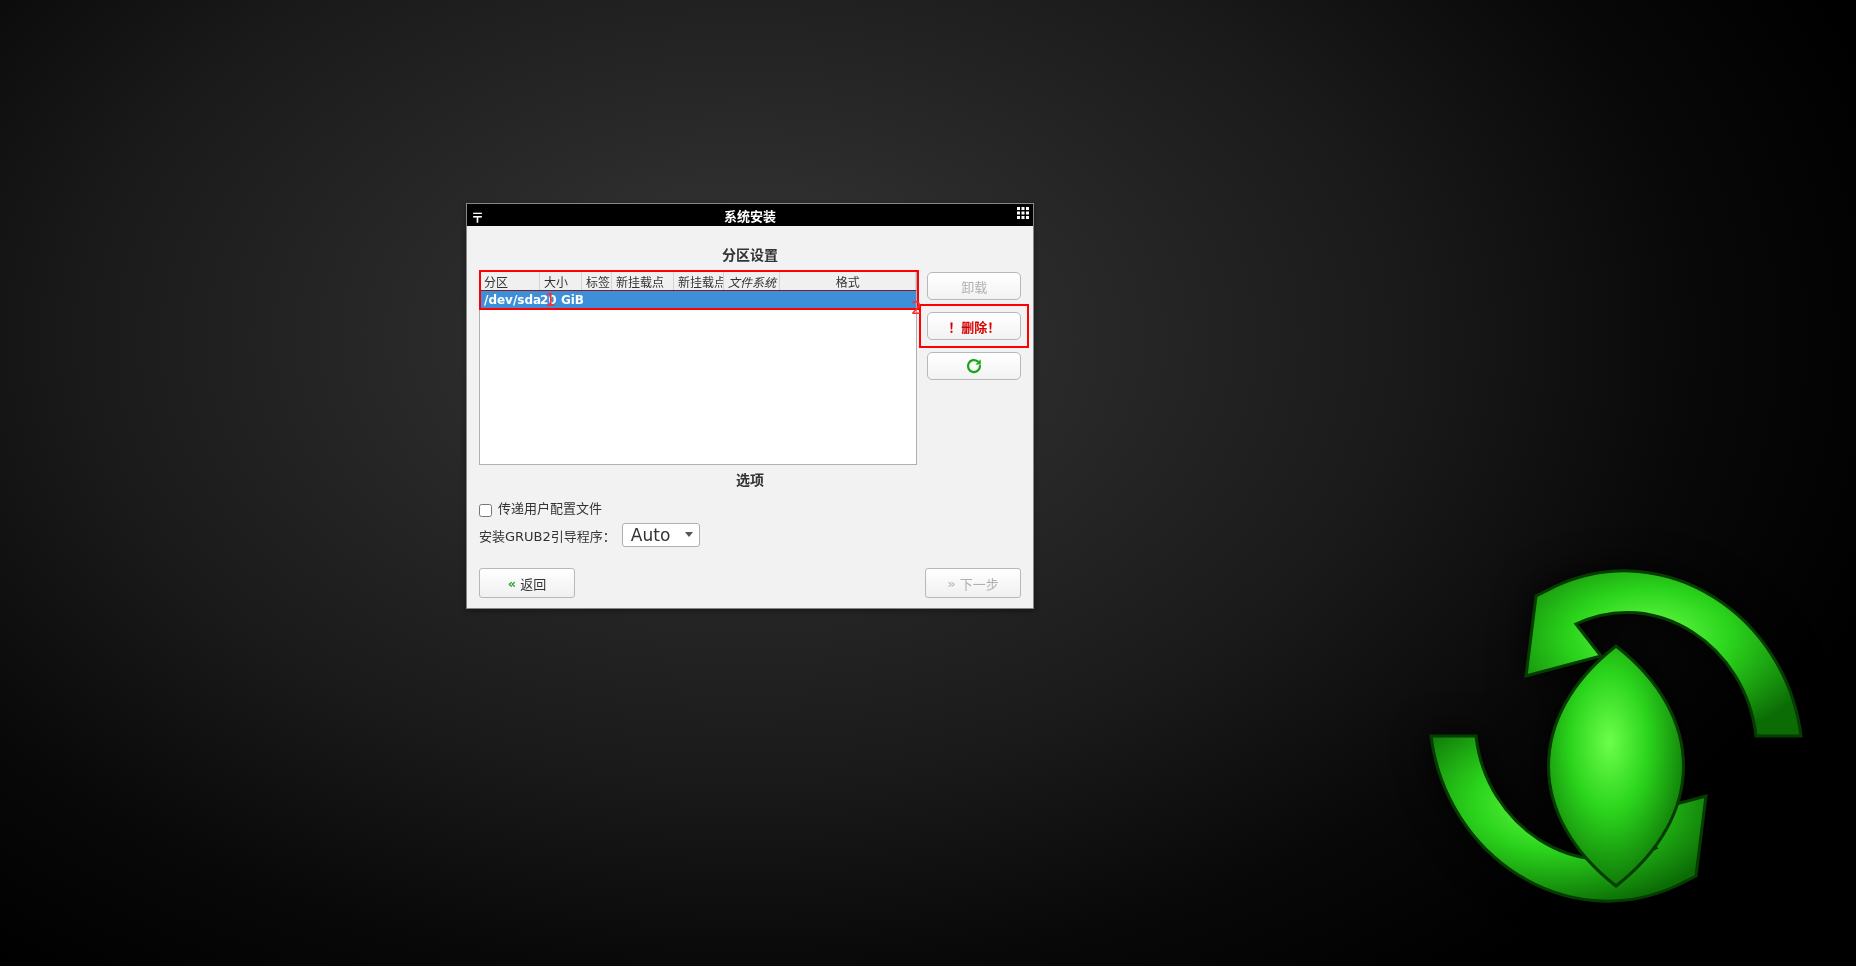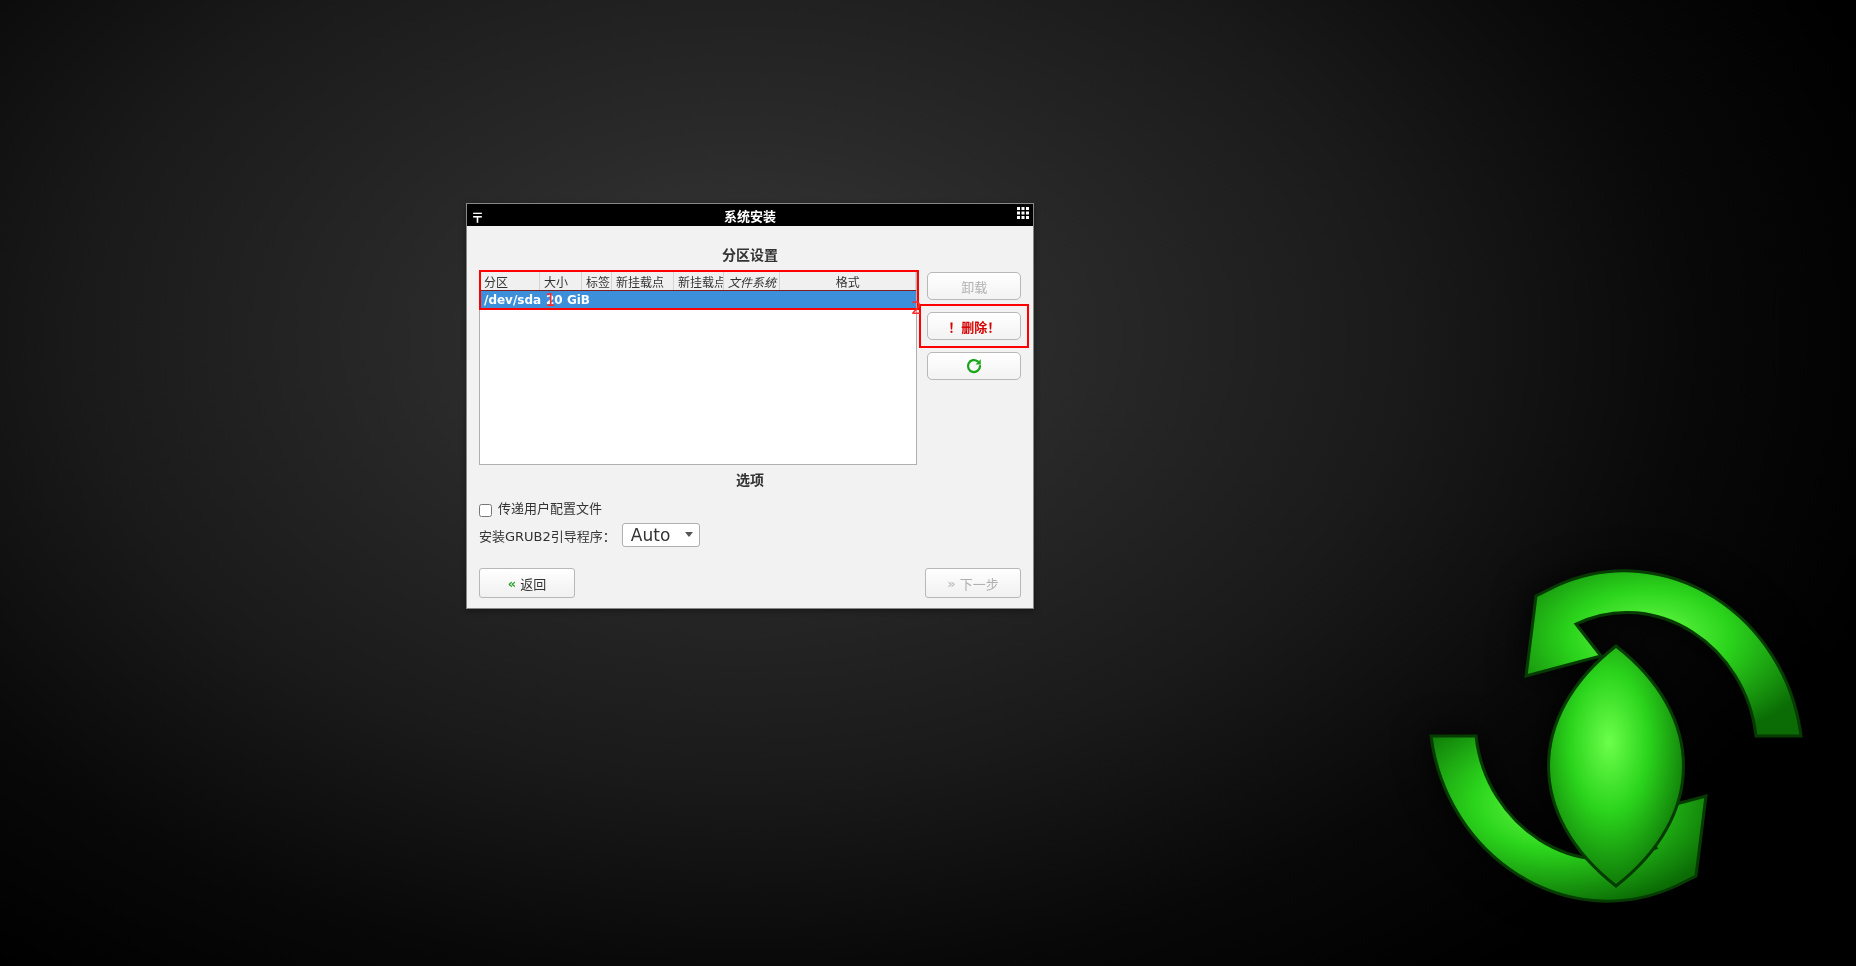--- a/index.html
+++ b/index.html
@@ -101,21 +101,21 @@
   .part-table-body { flex: 1; background: #fff; }
   .part-row {
     display: flex;
     height: 18px;
     align-items: center;
     font-size: 12px;
     font-weight: bold;
     color: #fff;
     background: #3d8fd9;
     padding: 0 4px;
-    gap: 6px;
+    gap: 0;
   }
   .part-row .p-dev { width: 56px; }
   .part-row .p-size { }
 
   
   .anno-box {
     position: absolute;
     border: 2px solid #ff0000;
     pointer-events: none;
   }

